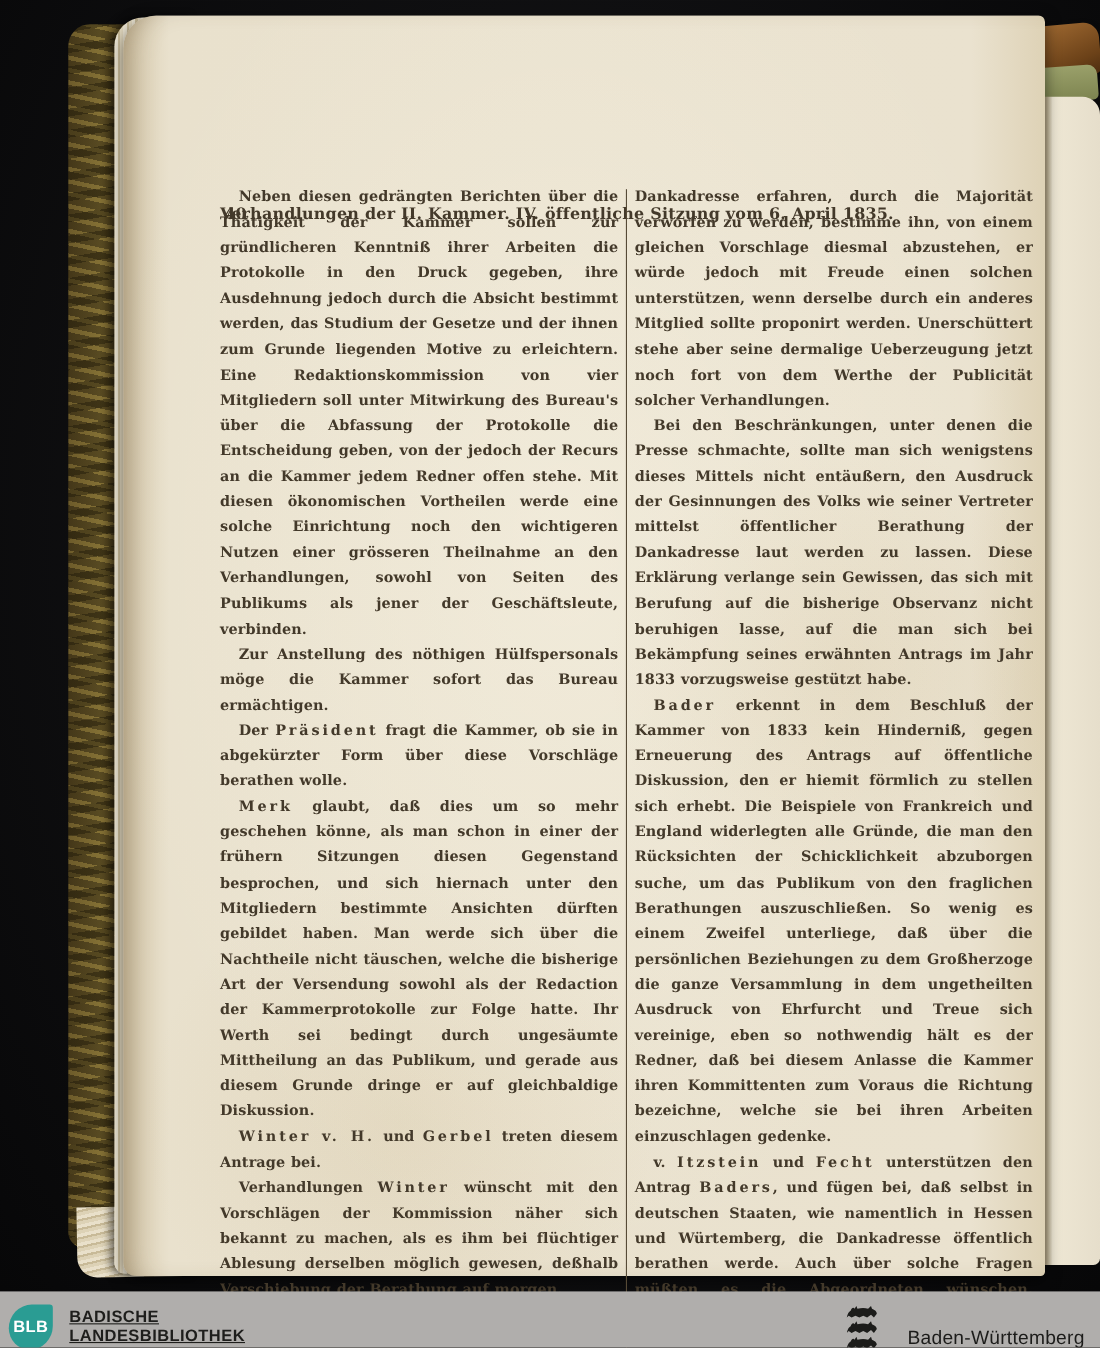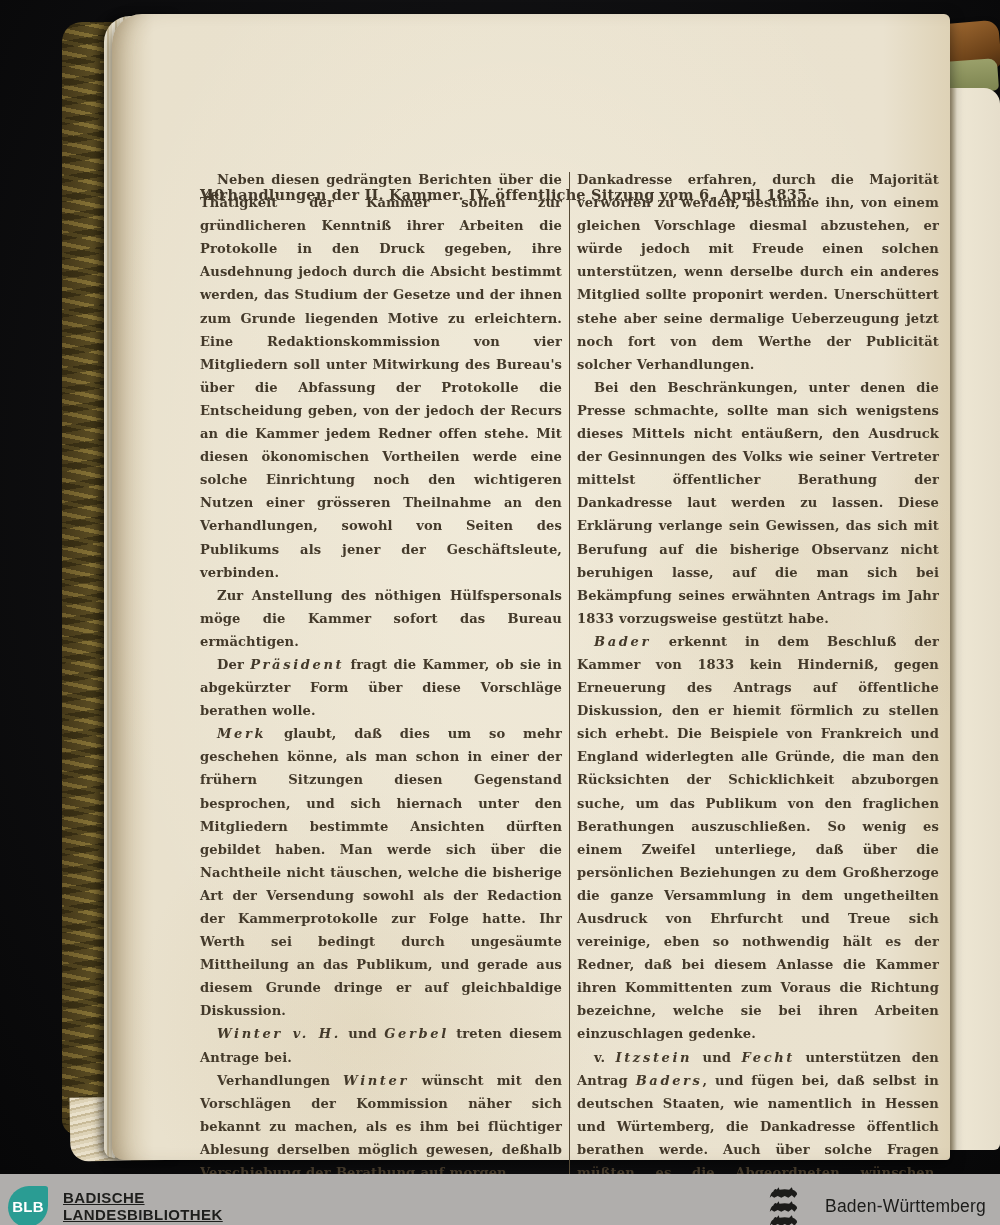--- a/index.html
+++ b/index.html
@@ -57,32 +57,32 @@
       font-size:14.5px; font-weight:bold;margin-top:44px; }
   .page-num { position:absolute; left:4px; top:0; }
   .header-title { display:block; letter-spacing:.2px; }
 
   .text-area { position:absolute; top:154px; left:88px; width:740px; display:flex; }
   .col { width:362px; }
   .col-divider { width:1px; background:#564a36; margin:4px 7px 14px 7px; align-self:stretch; }
   .para { font-size:13.1px; line-height:23.1px; text-align:justify; font-weight:700;
           letter-spacing:.1px; word-spacing:.5px; }
   .para.indent { text-indent:17px; }
-  .spaced { letter-spacing:2.6px;font-style:italic; }
+  .spaced { letter-spacing:2.6px; }
 
   
   .footer-bar { position:absolute; left:0; top:1174px; width:1000px; height:64px;
       background:#b0aeac; display:flex; align-items:center;
       font-family:"Liberation Sans", sans-serif; }
   .blb-logo { width:40px; height:41px; margin-left:8px; border-radius:55% 3px 55% 50%;
       display:flex; align-items:center; justify-content:center;
       color:#ffffff; font-weight:bold; font-size:15px; letter-spacing:.3px; }
   .lib-name { margin-left:15px; font-weight:bold; font-size:15px; line-height:17.5px;
       color:#1e1e1c; letter-spacing:.4px;text-decoration:underline; }
-  .bw-brand { margin-left:auto; margin-right:14px; display:flex; align-items:center; gap:27px; }
+  .bw-brand { margin-left:auto; margin-right:14px; display:flex; align-items:flex-end; gap:27px; }
   .lions { display:flex; flex-direction:column; gap:1px; }
   .lions svg { display:block; }
   .state-name { font-size:17.5px; color:#1c1c1a; letter-spacing:.2px; }
 </style>
 </head>
 <body>
 
 <div class="stage">
 
   <div class="cover-edge"></div>

